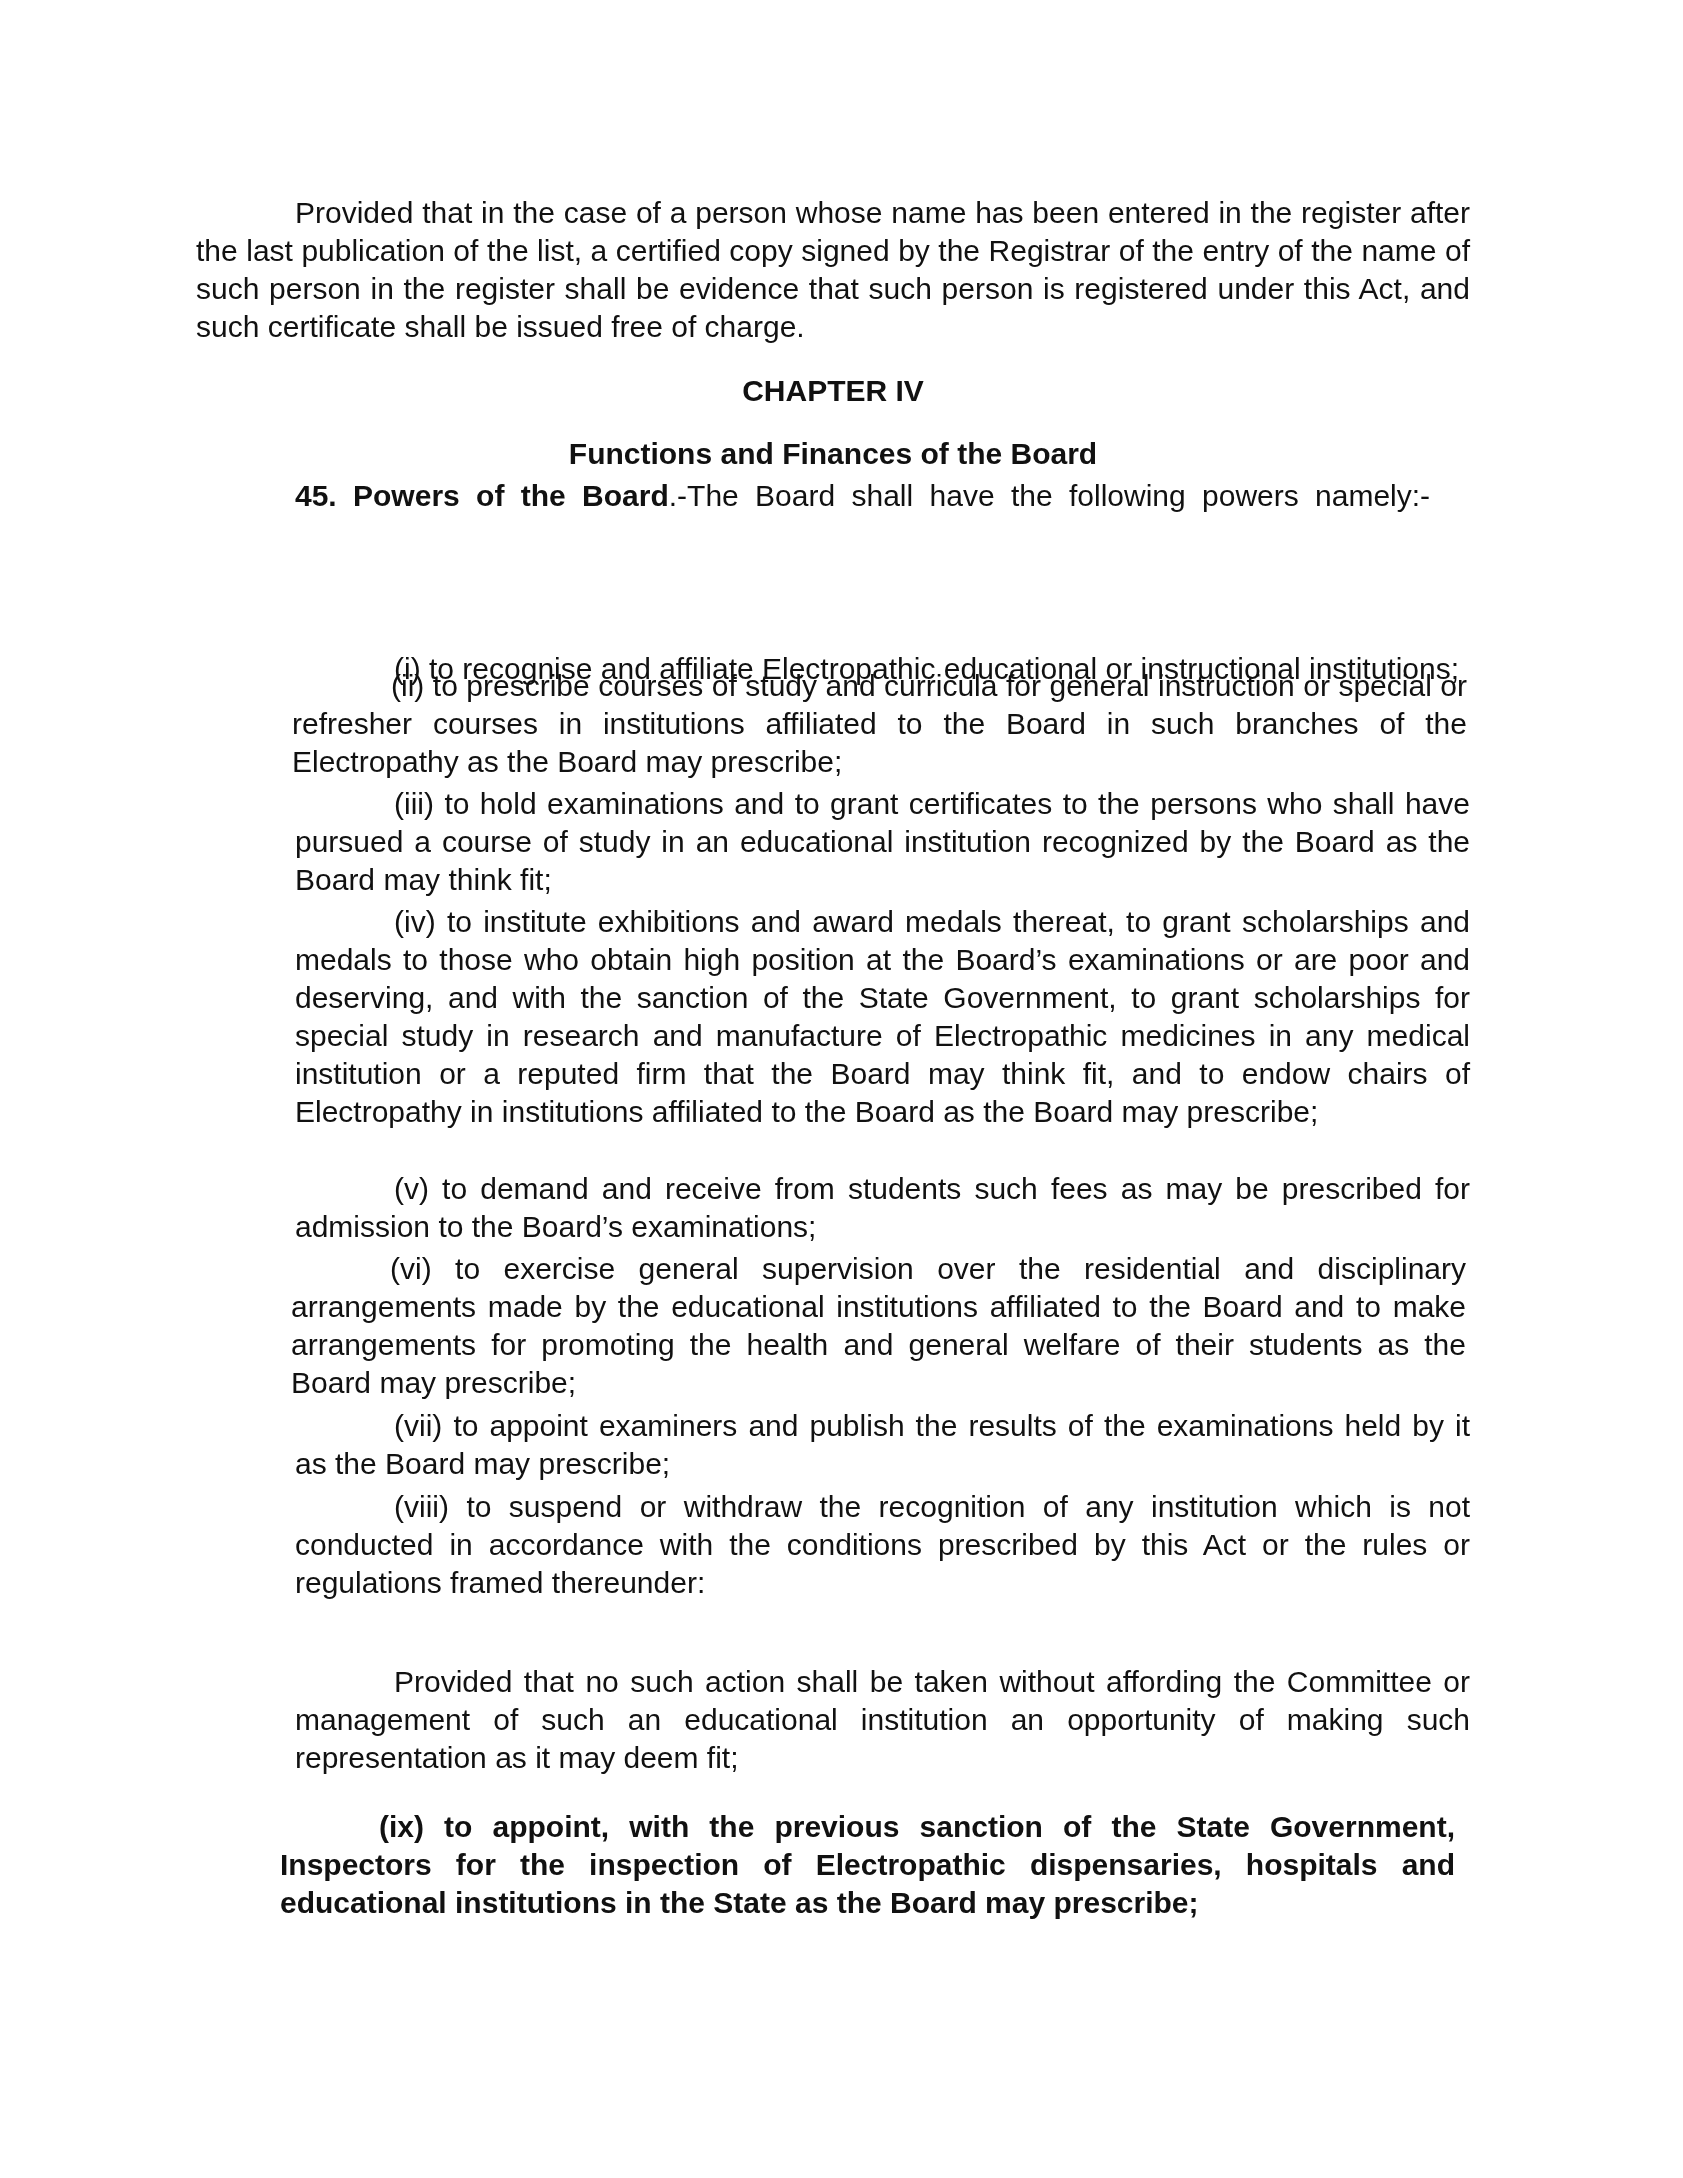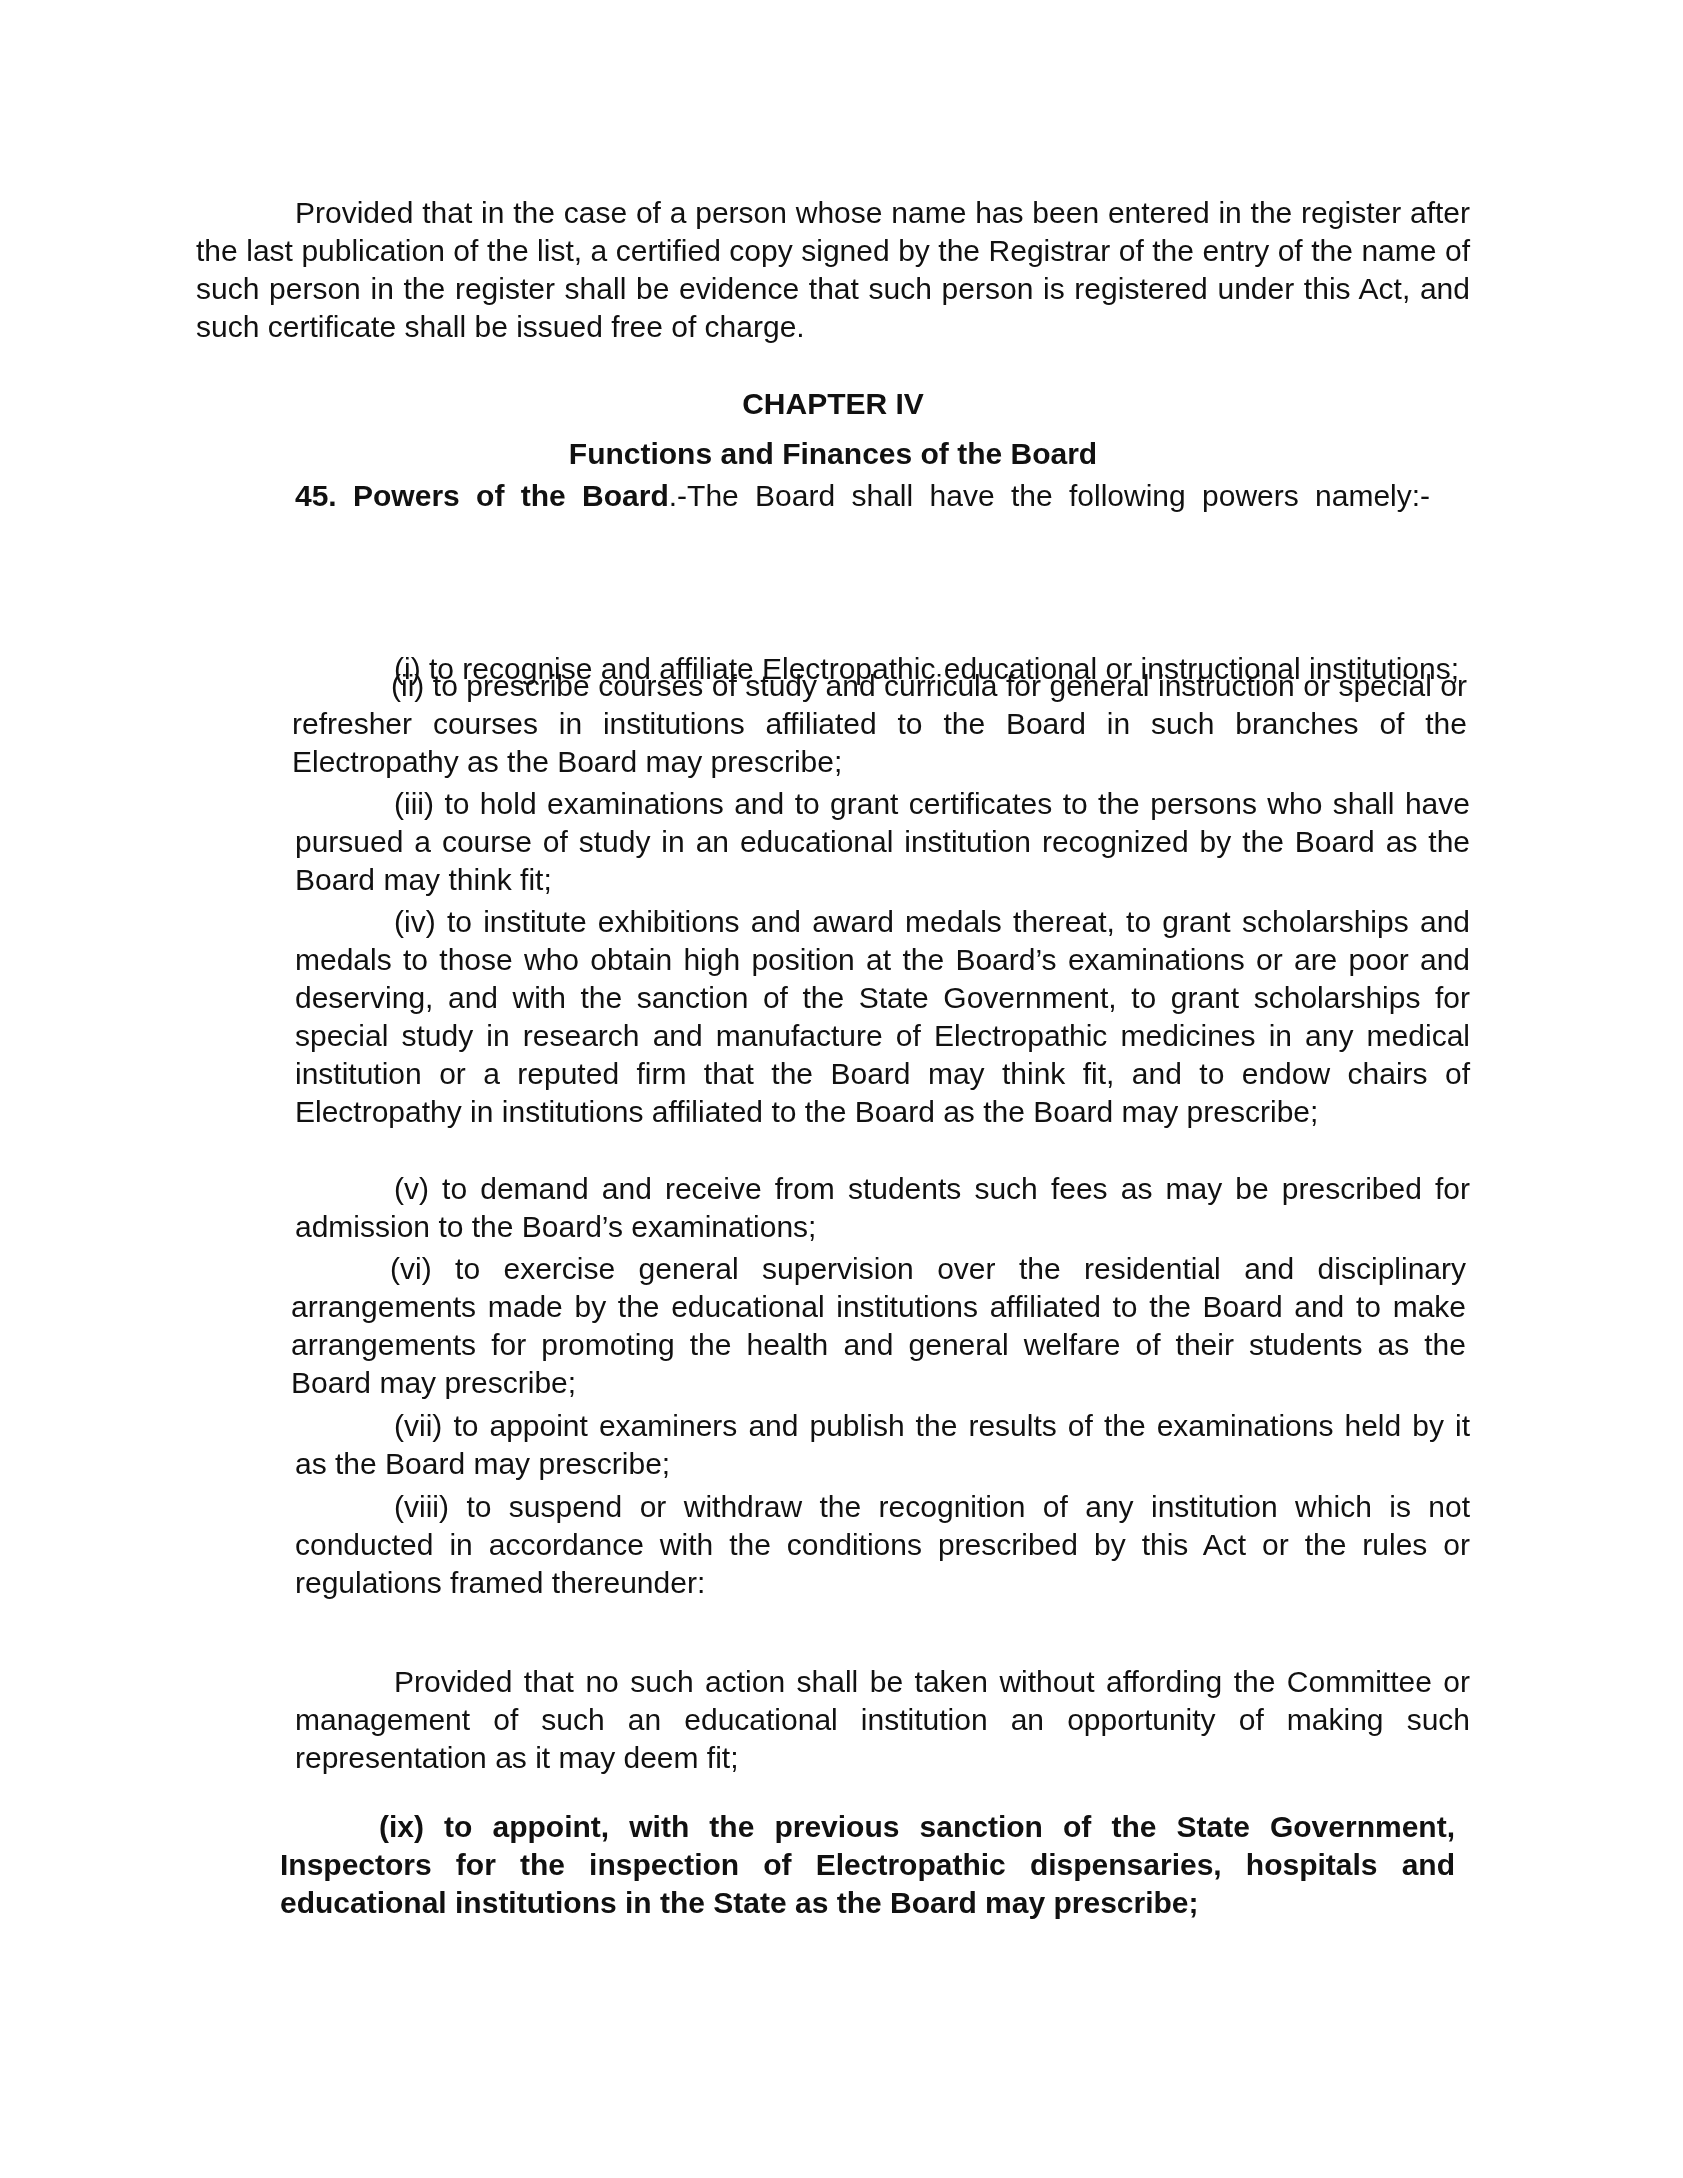--- a/index.html
+++ b/index.html
@@ -17,21 +17,21 @@
   .center { position: absolute; left: 196px; width: 1274px; text-align: center; font-weight: bold; margin: 0; }
   .bold { font-weight: bold; }
 </style>
 </head>
 <body>
 
 <div class="page">
 
   <p class="para indent" style="left:196px; width:1274px; top:194px;">Provided that in the case of a person whose name has been entered in the register after the last publication of the list, a certified copy signed by the Registrar of the entry of the name of such person in the register shall be evidence that such person is registered under this Act, and such certificate shall be issued free of charge.</p>
 
-  <p class="center" style="top:385px;">CHAPTER IV</p>
+  <p class="center" style="top:372px;">CHAPTER IV</p>
 
   <p class="center" style="top:435px;">Functions and Finances of the Board</p>
 
   <p class="para indent" style="left:196px; width:1274px; top:477px; word-spacing:8px;">
     <span class="bold">45. Powers of the Board</span><span>.-The Board shall have the following powers namely:-</span>
   </p>
 
   <p class="para indent" style="left:295px; width:1175px; top:602px;margin-top:48px;">
     <span>(i)</span> <span>to recognise and affiliate Electropathic educational or instructional institutions;</span>
   </p>

